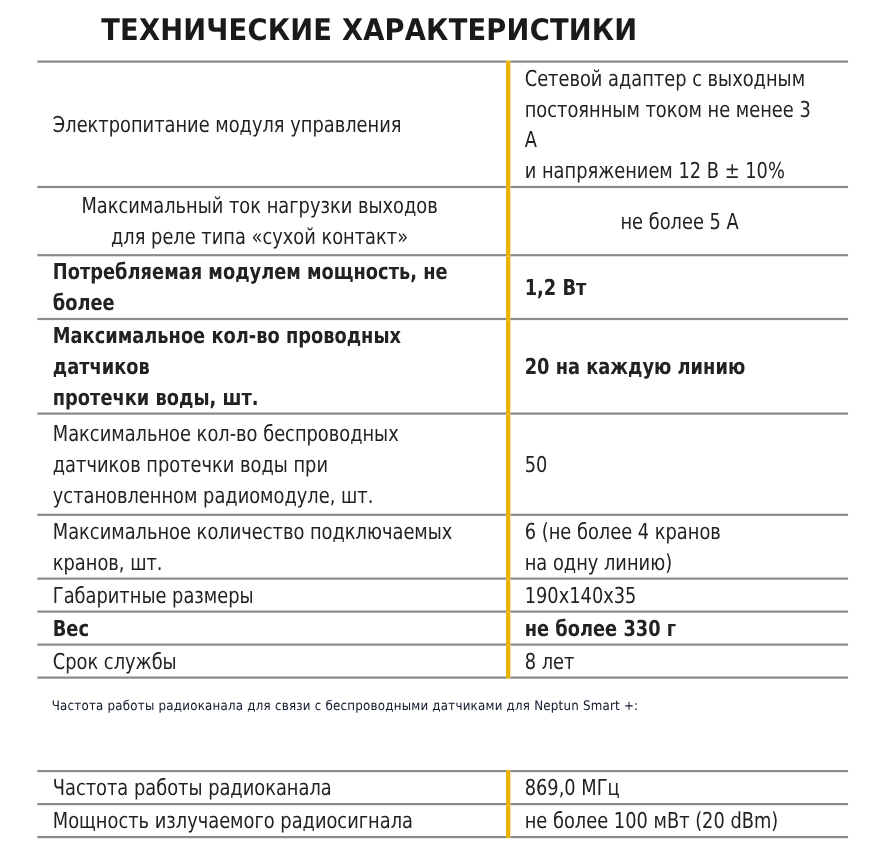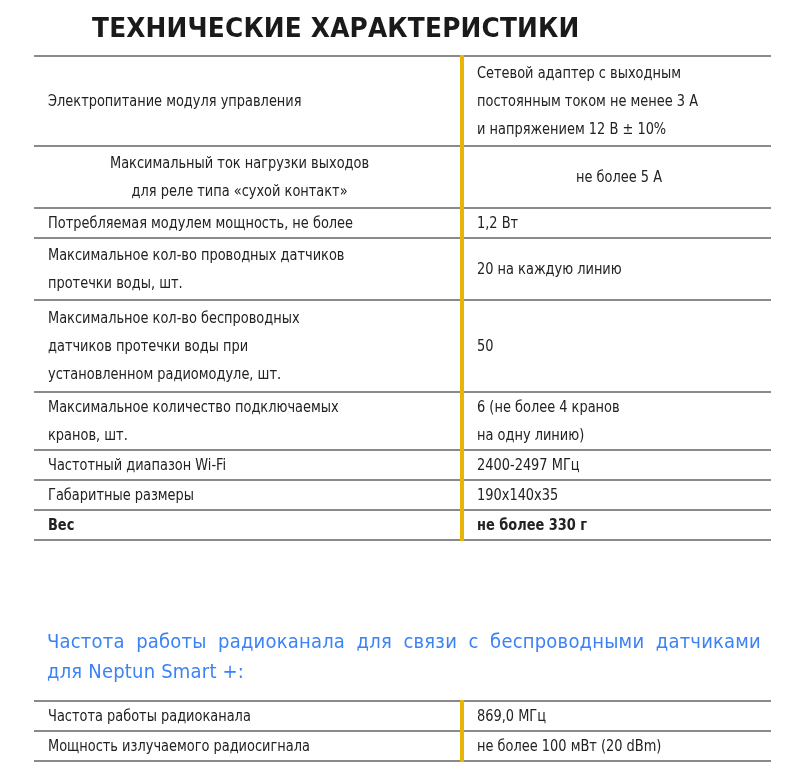--- a/index.html
+++ b/index.html
@@ -5,79 +5,79 @@
   html, body { margin: 0; padding: 0; background: #ffffff; }
   body { width: 800px; height: 769px; position: relative; overflow: hidden;
          font-family: "DejaVu Sans Condensed", "Liberation Sans Narrow", "Liberation Sans", sans-serif;
          color: #1e1e1e; }
   .title { position: absolute; left: 92px; top: 12px; margin: 0;
            font-family: "DejaVu Sans", sans-serif; font-weight: bold;
            font-size: 27px; letter-spacing: 0.2px; color: #1a1a1a;
            transform: scaleX(0.92); transform-origin: left top; white-space: nowrap; }
   table.spec { position: absolute; left: 34px; width: 737px; border-collapse: collapse; }
   table.spec td { border-top: 2px solid #8a8a8a; border-bottom: 2px solid #8a8a8a;
-                  padding: 0; vertical-align: middle; font-size: 16px; line-height: 28px;
+                  padding: 0; vertical-align: middle; font-size: 20px; line-height: 28px;
                   color: #222; }
   table.spec td.k { width: 412px; padding-left: 14px; border-right: 4px solid #eab308; }
   table.spec td.v { padding-left: 13px; }
   .txt { display: inline-block; transform: scaleX(0.9); transform-origin: left center; white-space: pre-line; }
-  .note { position: absolute; left: 47px; top: 626px; width: 714px; font-size: 20px;
-          line-height: 30px; color: #3b82f6; text-align: justify; }
+  .note { position: absolute; left: 47px; top: 626px; width: 714px; font-size: 12px;
+          line-height: 30px; color: #0f172a; text-align: justify; }
   .note .txt { white-space: normal; transform: none; display: block; letter-spacing: 0.2px; }
 </style>
 </head>
 <body>
 
 <h1 class="title">ТЕХНИЧЕСКИЕ ХАРАКТЕРИСТИКИ</h1>
 
 <table class="spec" id="spec-table" style="top:55px;">
   <tbody>
       <tr style="height: 90px;">
         <td class="k"><span class="txt">Электропитание модуля управления</span></td>
         <td class="v"><span class="txt">Сетевой адаптер с выходным
 постоянным током не менее 3 А
 и напряжением 12 В ± 10%</span></td>
       </tr>
       <tr style="height: 62px; text-align: center;">
         <td class="k"><span class="txt">Максимальный ток нагрузки выходов
 для реле типа «сухой контакт»</span></td>
         <td class="v"><span class="txt">не более 5 А</span></td>
       </tr>
-      <tr style="height: 29px;">
+      <tr style="height: 29px; font-weight: bold;">
         <td class="k"><span class="txt">Потребляемая модулем мощность, не более</span></td>
         <td class="v"><span class="txt">1,2 Вт</span></td>
       </tr>
-      <tr style="height: 62px;">
+      <tr style="height: 62px; font-weight: bold;">
         <td class="k"><span class="txt">Максимальное кол-во проводных датчиков
 протечки воды, шт.</span></td>
         <td class="v"><span class="txt">20 на каждую линию</span></td>
       </tr>
       <tr style="height: 92px;">
         <td class="k"><span class="txt">Максимальное кол-во беспроводных
 датчиков протечки воды при
 установленном радиомодуле, шт.</span></td>
         <td class="v"><span class="txt">50</span></td>
       </tr>
       <tr style="height: 48px;">
         <td class="k"><span class="txt">Максимальное количество подключаемых
 кранов, шт.</span></td>
         <td class="v"><span class="txt">6 (не более 4 кранов
 на одну линию)</span></td>
       </tr>
       <tr style="height: 30px;">
-        <td class="k"><span class="txt">Частотный диапазон Wi-Fi</span></td>
-        <td class="v"><span class="txt">2400-2497 МГц</span></td>
-      </tr>
-      <tr style="height: 30px;">
         <td class="k"><span class="txt">Габаритные размеры</span></td>
         <td class="v"><span class="txt">190x140x35</span></td>
       </tr>
       <tr style="height: 30px; font-weight: bold;">
         <td class="k"><span class="txt">Вес</span></td>
         <td class="v"><span class="txt">не более 330 г</span></td>
+      </tr>
+      <tr style="height: 30px;">
+        <td class="k"><span class="txt">Срок службы</span></td>
+        <td class="v"><span class="txt">8 лет</span></td>
       </tr>
     </tbody>
 </table>
 
 <div class="note">
   <span class="txt">Частота работы радиоканала для связи с беспроводными датчиками для Neptun Smart +:</span>
 </div>
 
 <table class="spec" id="radio-table" style="top:700px;">
   <tbody>

